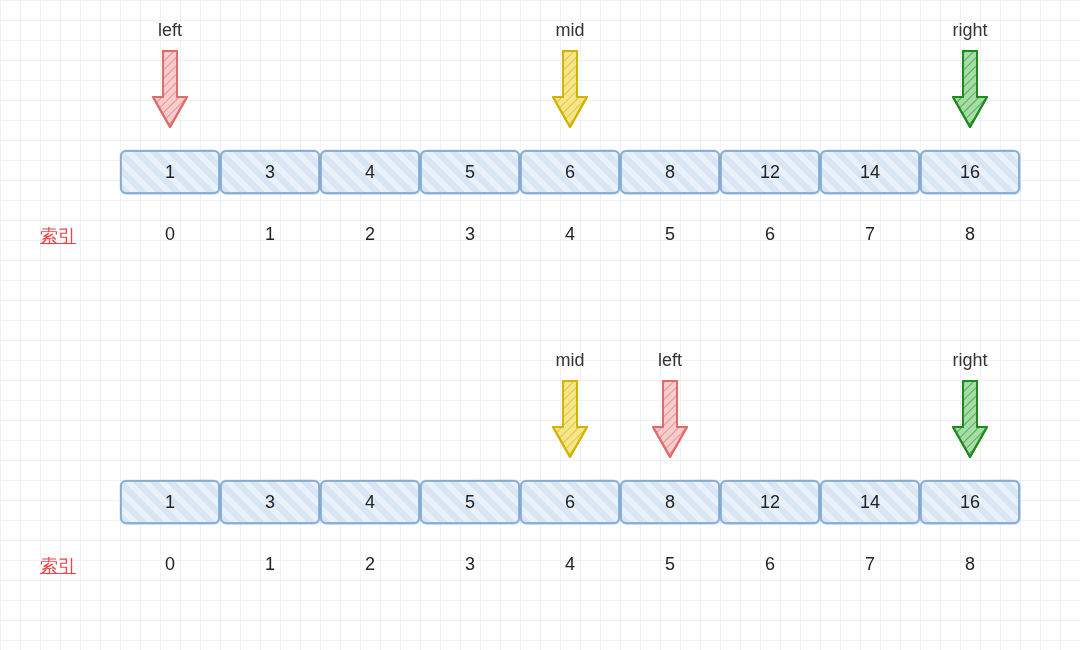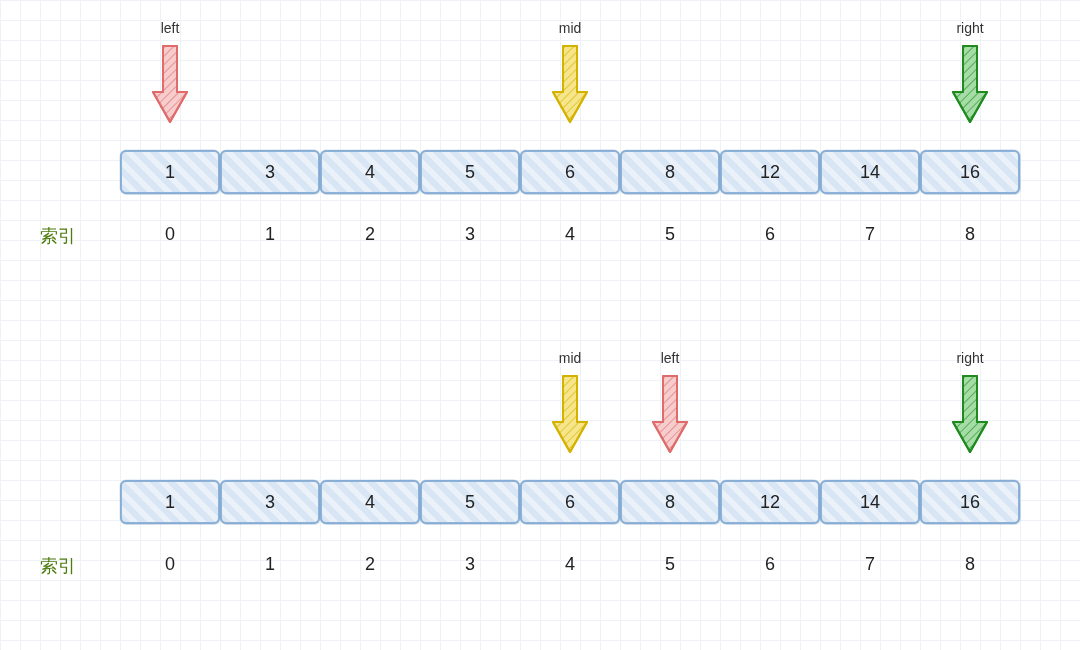--- a/index.html
+++ b/index.html
@@ -30,21 +30,21 @@
     position: relative;
     height: 130px;
   }
   .pointer {
     position: absolute;
     width: 100px;
     text-align: center;
     top: 0;
   }
   .pointer .label {
-    font-size: 14px;
+    font-size: 18px;
     color: #333;
     margin-bottom: 8px;
   }
   .pointer svg { display: block; margin: 0 auto; }
 
   .cells {
     display: flex;
     gap: 0;
   }
   .cell {
@@ -79,21 +79,22 @@
     display: flex;
     margin-top: 30px;
     font-size: 18px;
     color: #222;
   }
   .idx-label {
     position: absolute;
     left: -80px;
     width: 60px;
     font-size: 18px;
-    color: #4d7c0f;
+    color: #ef4444;
+    text-decoration: underline;
   }
   .idx {
     width: 100px;
     text-align: center;
   }
 </style>
 </head>
 <body>
 
 <div class="stage">

